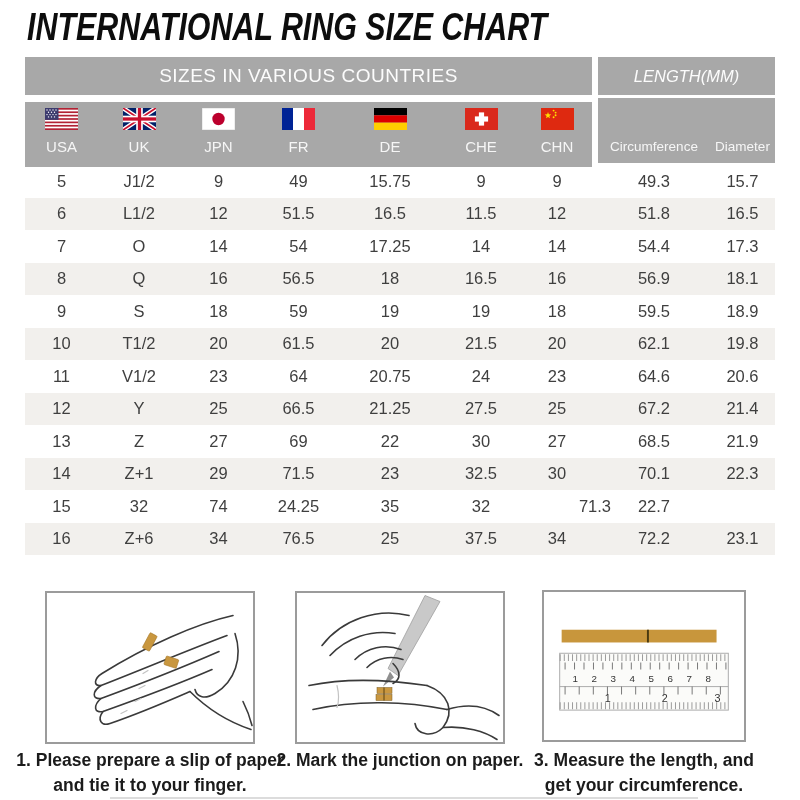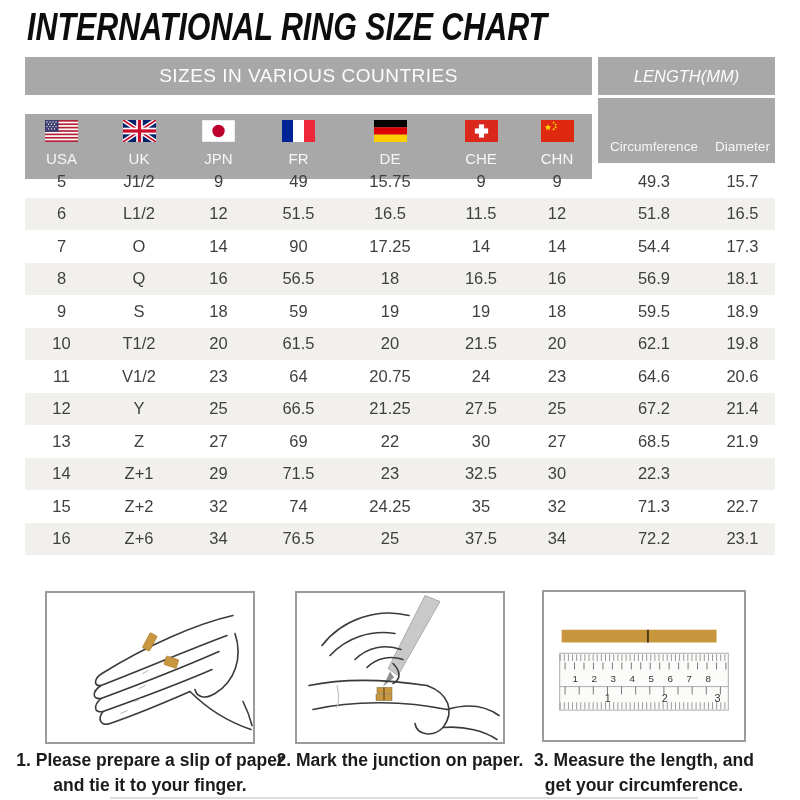--- a/index.html
+++ b/index.html
@@ -6,21 +6,21 @@
   body{width:800px;height:800px;position:relative;font-family:"Liberation Sans",sans-serif;overflow:hidden;}
   .title{position:absolute;left:27px;top:6px;margin:0;font-size:38px;font-style:italic;font-weight:900;
          color:#0d0d0d;white-space:nowrap;transform:scaleX(.80);transform-origin:left top;letter-spacing:0;}
   .table{position:absolute;left:25px;top:57px;width:750px;height:498px;}
   .ghead{position:absolute;top:0;left:0;width:784px;height:38px;}
   .ghead .gc{position:absolute;left:0;top:0;width:567px;height:38px;background:#a8a8a8;color:#fcfcfc;
              display:flex;align-items:center;justify-content:center;font-size:19px;letter-spacing:.5px;}
   .ghead .gl{position:absolute;left:573px;top:0;width:177px;height:38px;background:#a8a8a8;color:#fcfcfc;
              display:flex;align-items:center;justify-content:center;font-size:16.5px;font-style:italic;}
   .frow{position:absolute;top:41px;left:0;width:750px;height:65px;}
-  .frow .fleft{position:absolute;left:0;top:16px;width:567px;height:65px;background:#a8a8a8;
+  .frow .fleft{position:absolute;left:0;top:4px;width:567px;height:65px;background:#a8a8a8;
                display:grid;grid-template-columns:73px 82px 77px 83px 100px 82px 70px;}
   .fcell{display:flex;flex-direction:column;align-items:center;justify-content:flex-start;padding-top:6px;}
   .fcell svg{width:33px;height:22px;display:block;}
   .fcell .flabel{color:#f6f6f6;font-size:15px;margin-top:8px;}
   .frow .fright{position:absolute;left:573px;top:0;width:177px;height:65px;background:#a8a8a8;
                 display:grid;grid-template-columns:112px 65px;align-items:end;padding-bottom:9px;box-sizing:border-box;}
   .frow .fright span{color:#f6f6f6;font-size:13.5px;text-align:center;}
   .tbody{position:absolute;top:108px;left:0;width:750px;}
   .trow{display:grid;grid-template-columns:73px 82px 77px 83px 100px 82px 70px 6px 112px 65px;height:32.5px;}
   .trow:nth-child(even){background:#f2f0ed;}
@@ -175,21 +175,21 @@
         <div class="tcell">11.5</div>
         <div class="tcell">12</div>
         <div></div>
         <div class="tcell">51.8</div>
         <div class="tcell">16.5</div>
       </div>
       <div class="trow">
         <div class="tcell">7</div>
         <div class="tcell">O</div>
         <div class="tcell">14</div>
-        <div class="tcell">90</div>
+        <div class="tcell">54</div>
         <div class="tcell">17.25</div>
         <div class="tcell">14</div>
         <div class="tcell">14</div>
         <div></div>
         <div class="tcell">54.4</div>
         <div class="tcell">17.3</div>
       </div>
       <div class="trow">
         <div class="tcell">8</div>
         <div class="tcell">Q</div>
@@ -264,25 +264,25 @@
       </div>
       <div class="trow">
         <div class="tcell">14</div>
         <div class="tcell">Z+1</div>
         <div class="tcell">29</div>
         <div class="tcell">71.5</div>
         <div class="tcell">23</div>
         <div class="tcell">32.5</div>
         <div class="tcell">30</div>
         <div></div>
+        <div class="tcell">70.1</div>
         <div class="tcell">22.3</div>
       </div>
       <div class="trow">
         <div class="tcell">15</div>
-        <div class="tcell">Z+2</div>
         <div class="tcell">32</div>
         <div class="tcell">74</div>
         <div class="tcell">24.25</div>
         <div class="tcell">35</div>
         <div class="tcell">32</div>
         <div></div>
         <div class="tcell">71.3</div>
         <div class="tcell">22.7</div>
       </div>
       <div class="trow">

